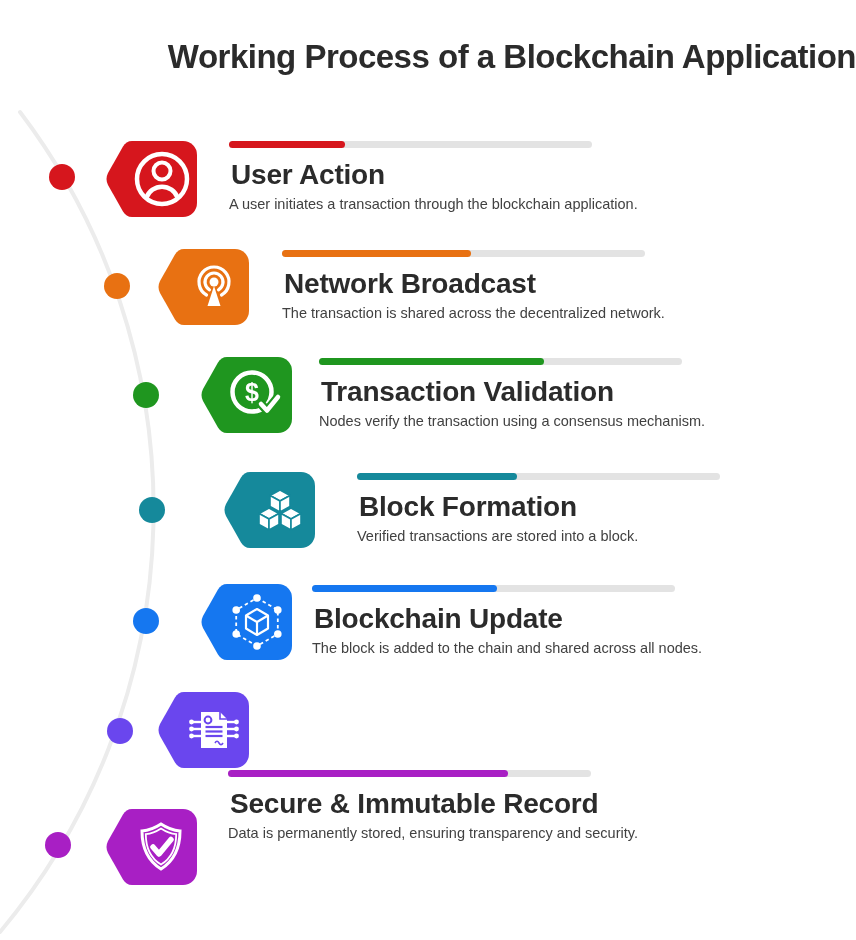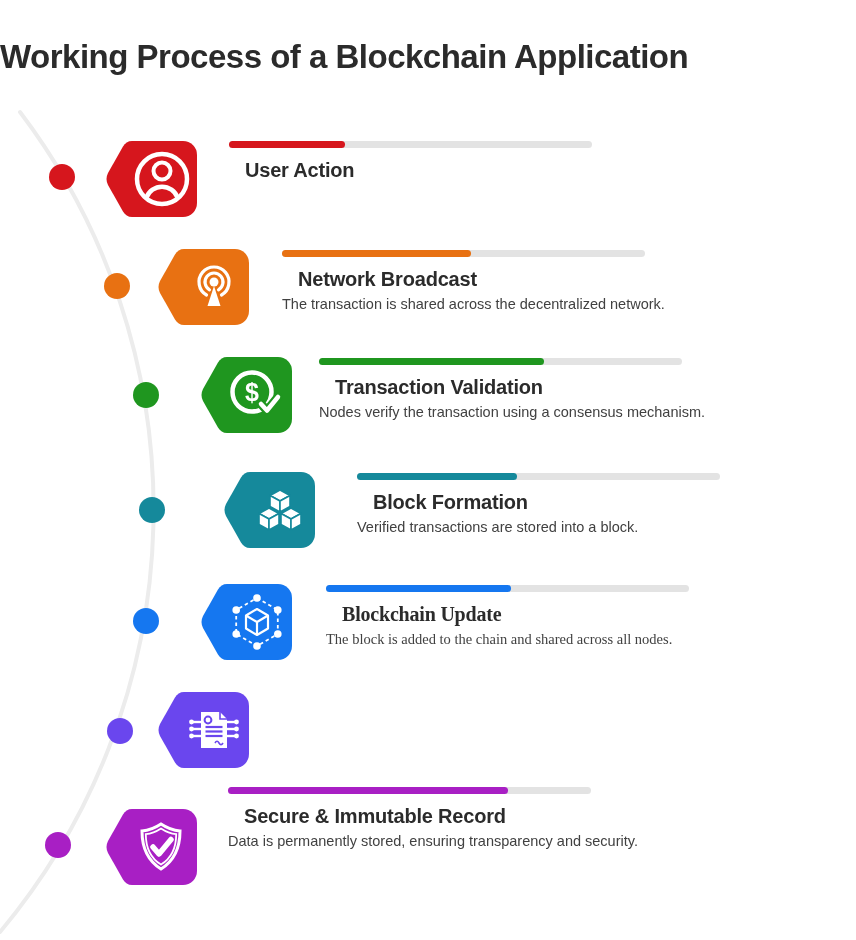--- a/index.html
+++ b/index.html
@@ -1,31 +1,31 @@
 <!DOCTYPE html>
 <html><head>
 <meta charset="utf-8">
 <style>
   html,body{margin:0;padding:0;background:#fff;}
   .canvas{
     position:relative;width:856px;height:940px;background:#ffffff;overflow:hidden;
     font-family:"Liberation Sans", sans-serif;
   }
   .page-title{
-    position:absolute;top:38px;left:0;width:100%;text-align:left;margin:0;
+    position:absolute;top:38px;left:0;width:100%;text-align:right;margin:0;
     font-size:33px;font-weight:800;color:var(--title-col,#2b2b2b);letter-spacing:-0.5px;
   }
   .arc{position:absolute;left:0;top:0;pointer-events:none;}
   .dot{position:absolute;width:26px;height:26px;border-radius:50%;background:var(--c);}
   .badge{position:absolute;width:94px;height:78px;}
   .badge svg{display:block;color:var(--c);}
   .content{position:absolute;}
   .bar{width:363px;height:7px;border-radius:4px;background:var(--track,#e3e3e3);}
   .fill{height:100%;border-radius:4px;background:var(--c);}
-  .step-title{margin:11px 0 0 16px;font-size:20px;font-weight:700;color:var(--title-col,#262626);letter-spacing:-0.2px;white-space:nowrap;}
+  .step-title{margin:11px 0 0 2px;font-size:28px;font-weight:700;color:var(--title-col,#262626);letter-spacing:-0.2px;white-space:nowrap;}
   .step-desc{margin:5px 0 0 0;font-size:14.5px;font-weight:400;color:var(--text-col,#414141);white-space:nowrap;}
 </style>
 </head>
 <body>
 
 <div class="canvas" style="--track: #e3e3e3; --arc: #ececec; --title-col: #2b2b2b; --text-col: #414141;">
 
   <h1 class="page-title">Working Process of a Blockchain Application</h1>
 
   <svg class="arc" width="856" height="940" viewBox="0 0 856 940">
@@ -49,20 +49,21 @@
         <path d="M -15.5 18.5 A 16.5 16.5 0 0 1 15.5 18.5" stroke-width="4.5"></path>
       </g>
     </svg>
   </div>
 
   <div class="content" style="left: 229px; top: 141px; --c: #d6161d;">
     <div class="bar">
         <div class="fill" style="width: 32%;"></div>
       </div>
     <h2 class="step-title">User Action</h2>
+    <p class="step-desc">A user initiates a transaction through the blockchain application.</p>
   </div>
 
   <div class="badge" style="left: 156px; top: 248px; --c: #e87112;">
     <svg width="94" height="78" viewBox="0 0 94 78">
       <path d="M 28 1 H 79 A 14 14 0 0 1 93 15 V 63 A 14 14 0 0 1 79 77 H 28 C 24 77 21 75 19 71.5 L 4 45 Q 1 39 4 33 L 19 6.5 C 21 3 24 1 28 1 Z" fill="currentColor"></path>
       <g transform="translate(58,37)">
         <circle cy="-3" r="4.5" fill="#fff"></circle>
         <path d="M -4.5 4.8 A 9 9 0 1 1 4.5 4.8" fill="none" stroke="#fff" stroke-width="3.2" stroke-linecap="round"></path>
         <path d="M -7.5 10 A 15 15 0 1 1 7.5 10" fill="none" stroke="#fff" stroke-width="3.2" stroke-linecap="round"></path>
         <polygon points="0,1 6.5,21 -6.5,21" fill="#fff"></polygon>
@@ -138,21 +139,21 @@
           <circle cx="20.8" cy="-12" r="3.8" fill="#fff"></circle>
         <circle cx="20.8" cy="12" r="3.8" fill="#fff"></circle>
           <circle cx="0" cy="24" r="3.8" fill="#fff"></circle>
         <circle cx="-20.8" cy="12" r="3.8" fill="#fff"></circle>
           <circle cx="-20.8" cy="-12" r="3.8" fill="#fff"></circle>
         <path d="M 0 -13 L 11 -6.5 L 11 6.5 L 0 13 L -11 6.5 L -11 -6.5 Z M -11 -6.5 L 0 0 L 11 -6.5 M 0 0 L 0 13" fill="none" stroke="#fff" stroke-width="2.2" stroke-linejoin="round"></path>
       </g>
     </svg>
   </div>
 
-  <div class="content" style="left: 326px; top: 585px; font-family: Liberation Serif, serif; --c: #1577f0;">
+  <div class="content" style="left: 312px; top: 585px; --c: #1577f0;">
     <div class="bar">
         <div class="fill" style="width: 51%;"></div>
       </div>
     <h2 class="step-title">Blockchain Update</h2>
     <p class="step-desc">The block is added to the chain and shared across all nodes.</p>
   </div>
 
   <div class="badge" style="left: 156px; top: 691px; --c: #6a46ee;">
     <svg width="94" height="78" viewBox="0 0 94 78">
       <path d="M 28 1 H 79 A 14 14 0 0 1 93 15 V 63 A 14 14 0 0 1 79 77 H 28 C 24 77 21 75 19 71.5 L 4 45 Q 1 39 4 33 L 19 6.5 C 21 3 24 1 28 1 Z" fill="currentColor"></path>
@@ -189,21 +190,21 @@
     <svg width="94" height="78" viewBox="0 0 94 78">
       <path d="M 28 1 H 79 A 14 14 0 0 1 93 15 V 63 A 14 14 0 0 1 79 77 H 28 C 24 77 21 75 19 71.5 L 4 45 Q 1 39 4 33 L 19 6.5 C 21 3 24 1 28 1 Z" fill="currentColor"></path>
       <g transform="translate(57,39)" fill="none" stroke="#fff">
         <path d="M 0 -23 C 6 -19 13 -16.5 19 -16 C 19 -3 16 12 0 22 C -16 12 -19 -3 -19 -16 C -13 -16.5 -6 -19 0 -23 Z" stroke-width="3"></path>
         <path d="M 0 -18.4 C 4.8 -15.2 10.4 -13.2 15.2 -12.8 C 15.2 -2.4 12.8 9.6 0 17.6 C -12.8 9.6 -15.2 -2.4 -15.2 -12.8 C -10.4 -13.2 -4.8 -15.2 0 -18.4 Z" stroke-width="1.8"></path>
         <path d="M -8 0 L -2 7 L 10 -7.5" stroke-width="5.5" stroke-linecap="round" stroke-linejoin="round"></path>
       </g>
     </svg>
   </div>
 
-  <div class="content" style="left: 228px; top: 787px; --c: #a81fc4;">
+  <div class="content" style="left: 228px; top: 770px; --c: #a81fc4;">
     <div class="bar">
         <div class="fill" style="width: 77%;"></div>
       </div>
     <h2 class="step-title">Secure &amp; Immutable Record</h2>
     <p class="step-desc">Data is permanently stored, ensuring transparency and security.</p>
   </div>
 
 </div>
 
 </body></html>

